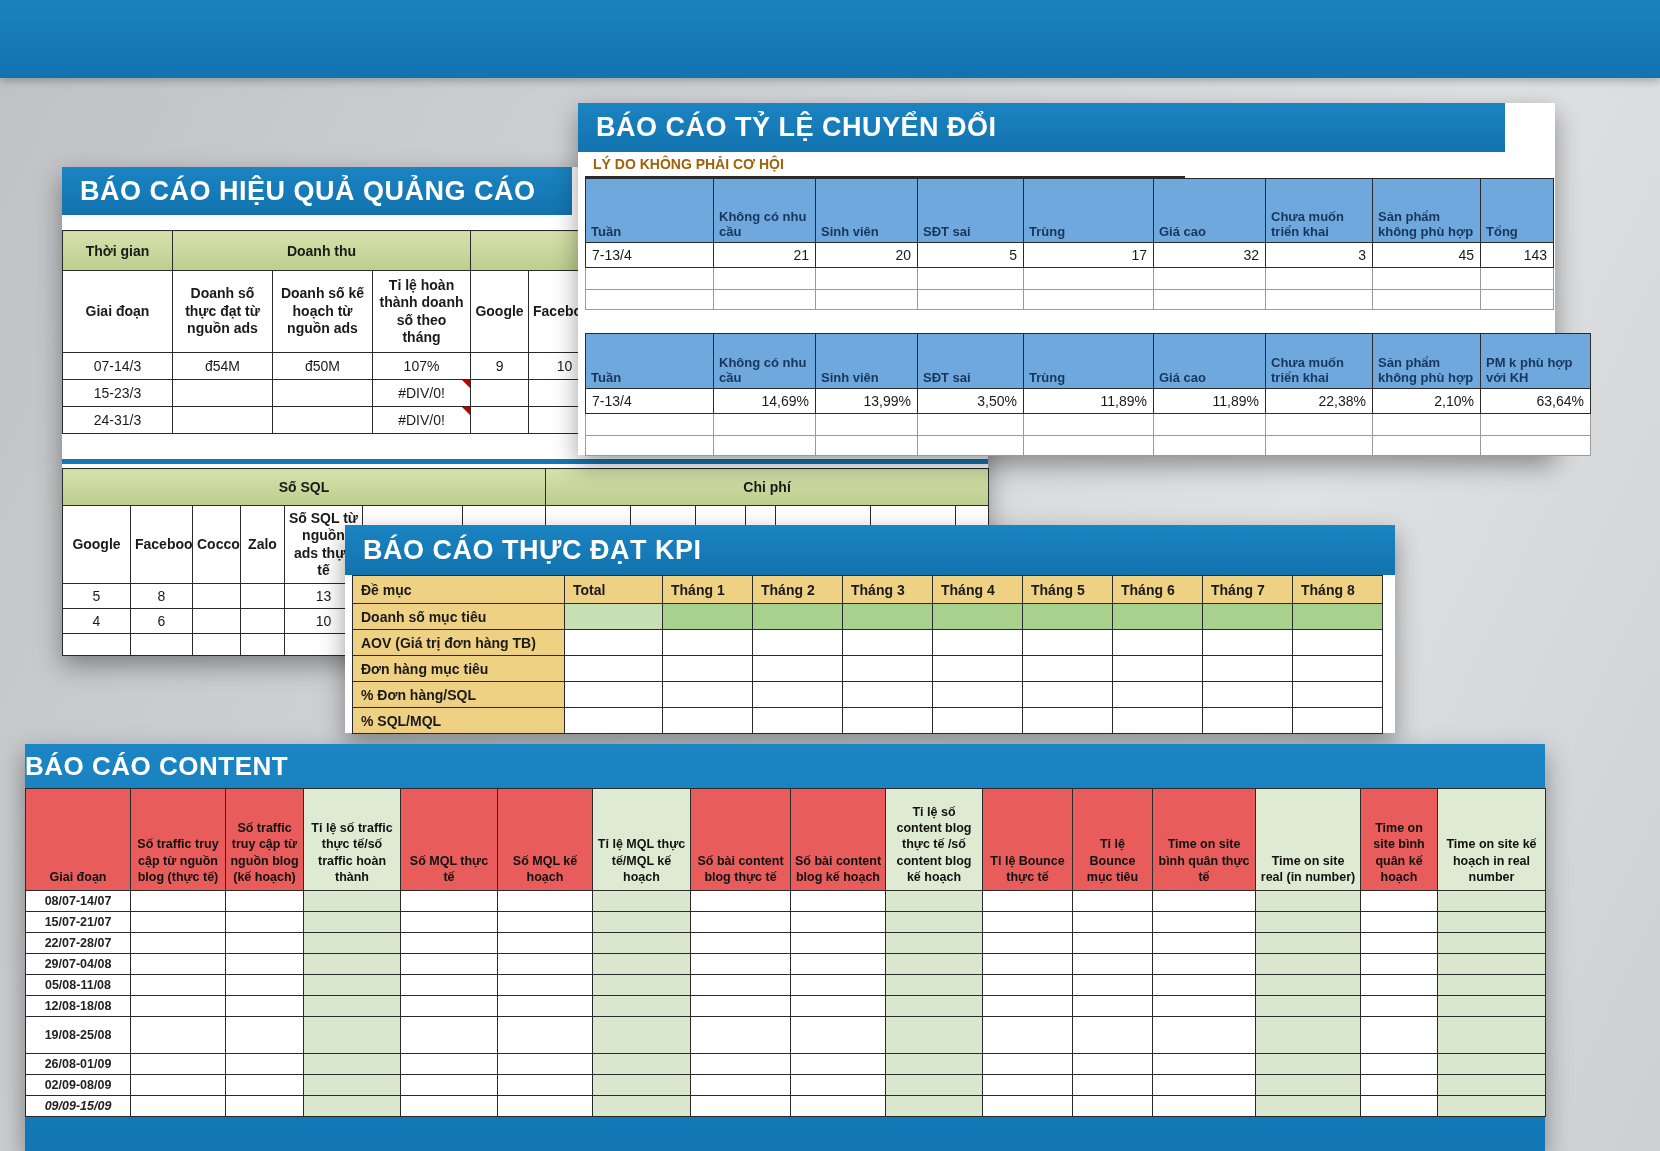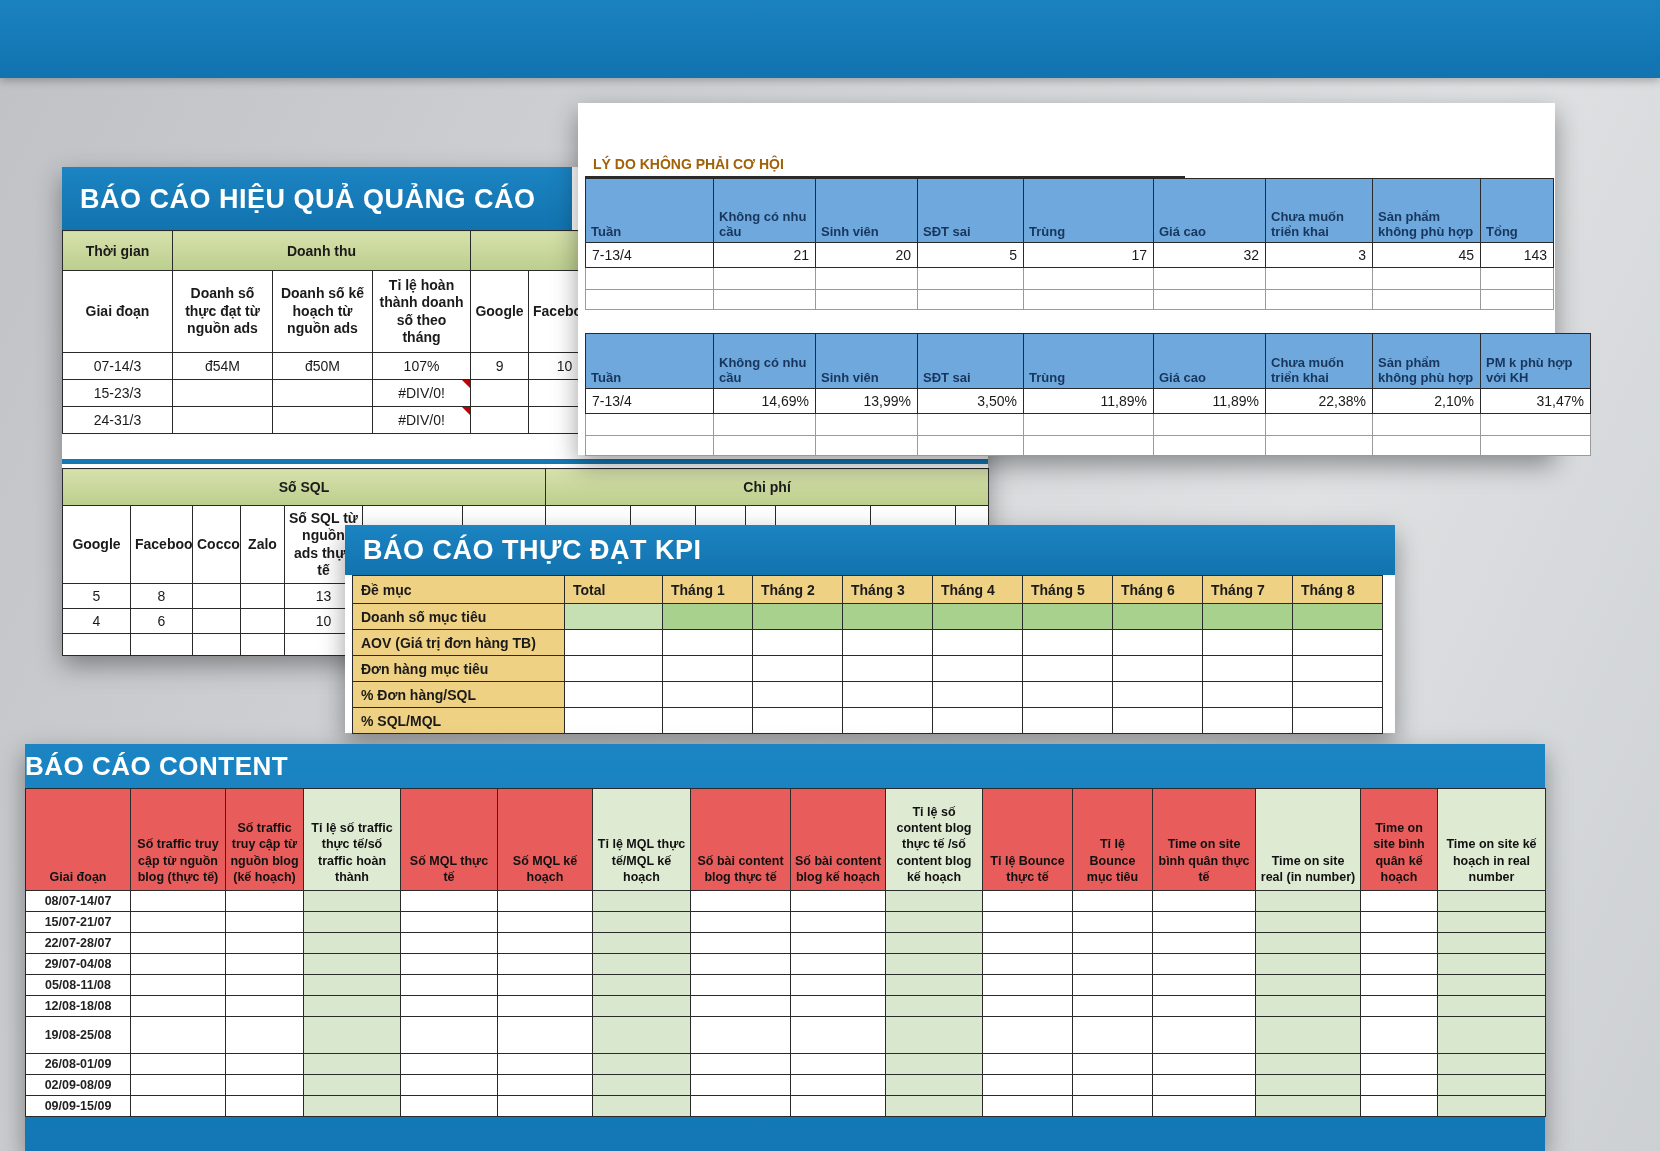--- a/index.html
+++ b/index.html
@@ -48,21 +48,21 @@
   .p4 td.date{font-weight:bold;font-size:12.5px;color:#222;}
   .p4 td.bgreen{background:#d8e7cd;}
 </style>
 </head>
 <body>
 
 <div id="stage">
   <div class="topbar"></div>
 
   <div class="panel" id="panelAds" style="left:62px;top:167px;width:926px;height:488px;z-index:1;">
-    <div class="ptitle" style="width:510px;height:64px;">BÁO CÁO HIỆU QUẢ QUẢNG CÁO</div>
+    <div class="ptitle" style="width:510px;height:48px;">BÁO CÁO HIỆU QUẢ QUẢNG CÁO</div>
     <table class="grid p1" style="left: 0px; top: 63px; width: 926px;">
         <colgroup>
           <col style="width: 110px;">
           <col style="width: 100px;">
           <col style="width: 100px;">
           <col style="width: 98px;">
           <col style="width: 58px;">
           <col style="width: 72px;">
           <col style="width: 388px;">
         </colgroup>
@@ -195,20 +195,21 @@
             <td></td>
             <td></td>
             <td></td>
             <td></td>
           </tr>
         </tbody>
       </table>
   </div>
 
   <div class="panel" id="panelConv" style="left:578px;top:103px;width:977px;height:352px;z-index:2;">
+    <div class="ptitle" style="width:927px;height:49px;">BÁO CÁO TỶ LỆ CHUYỂN ĐỔI</div>
     <div class="p2sub" style="left:7px;top:49px;width:600px;height:26px;">LÝ DO KHÔNG PHẢI CƠ HỘI</div>
     <table class="grid p2" style="left: 7px; top: 75px; width: 968px;">
         <colgroup>
           <col style="width: 128px;">
           <col style="width: 102px;">
           <col style="width: 102px;">
           <col style="width: 106px;">
           <col style="width: 130px;">
           <col style="width: 112px;">
           <col style="width: 107px;">
@@ -288,21 +289,21 @@
           </tr>
           <tr style="height: 25px;">
             <td class="lbl">7-13/4</td>
             <td class="num">14,69%</td>
             <td class="num">13,99%</td>
             <td class="num">3,50%</td>
             <td class="num">11,89%</td>
             <td class="num">11,89%</td>
             <td class="num">22,38%</td>
             <td class="num">2,10%</td>
-            <td class="num">31,47%</td>
+            <td class="num">63,64%</td>
           </tr>
           <tr class="faint" style="height: 22px;">
             <td></td>
             <td></td>
             <td></td>
             <td></td>
             <td></td>
             <td></td>
             <td></td>
             <td></td>
@@ -610,21 +611,21 @@
             <td></td>
             <td></td>
             <td class="bgreen"></td>
             <td></td>
             <td></td>
             <td></td>
             <td class="bgreen"></td>
             <td></td>
             <td class="bgreen"></td>
           </tr>
-          <tr style="height: 21px;">
+          <tr style="height: 21px; font-style: italic;">
             <td class="date">09/09-15/09</td>
             <td></td>
             <td></td>
             <td class="bgreen"></td>
             <td></td>
             <td></td>
             <td class="bgreen"></td>
             <td></td>
             <td></td>
             <td class="bgreen"></td>

